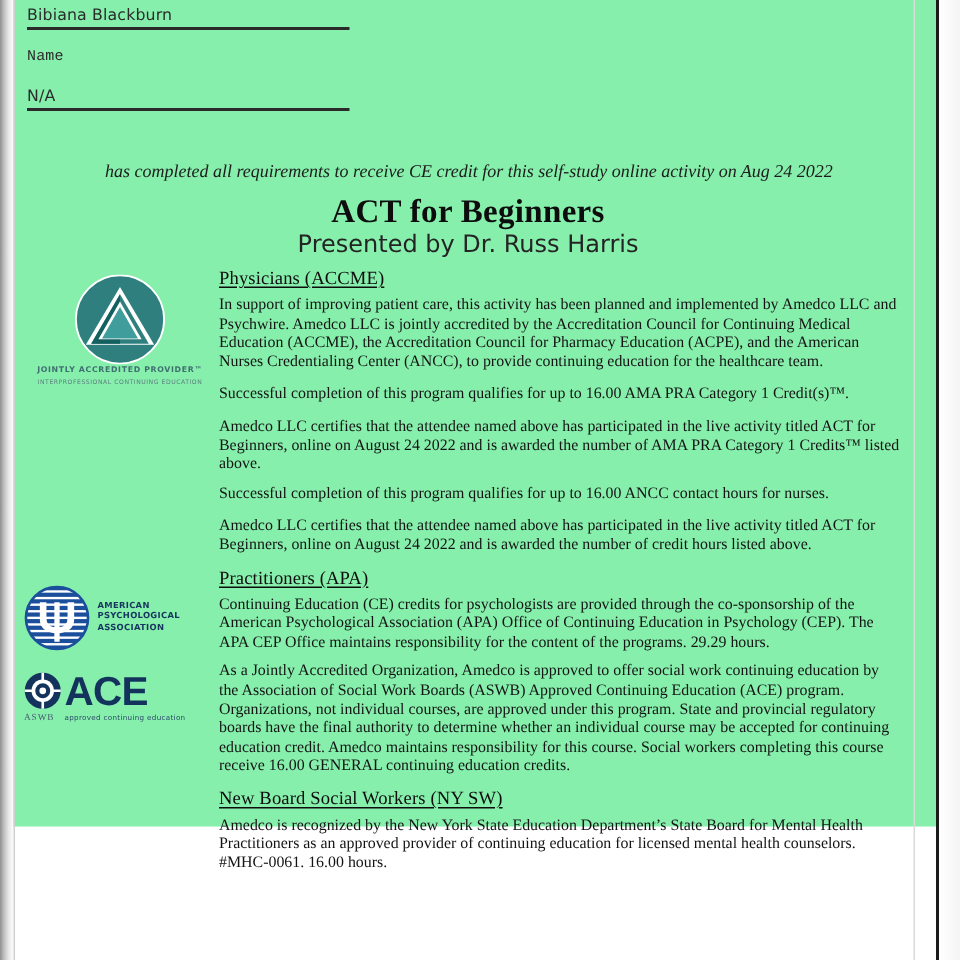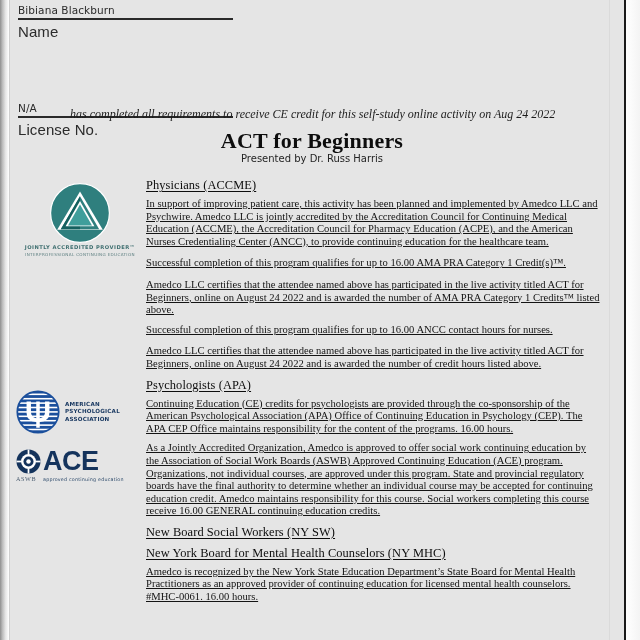--- a/index.html
+++ b/index.html
@@ -12,22 +12,22 @@
     height: 640px;
     overflow: hidden;
     font-family: "Liberation Serif", serif;
     -webkit-font-smoothing: antialiased;
   }
 
   
   #page {
     position: relative;
     width: 640px;
-    height: 640px;
-    background: #e5e5e5;
+    height: 551px;
+    background: #86efac;
     box-sizing: border-box;
   }
   
   .edge-shadow-left {
     position: absolute;
     left: 0; top: 0;
     width: 9px; height: 640px;
     background: linear-gradient(to right, #8f8f8f 0%, #bdbdbd 28%, #e6e6e6 62%, #ffffff 100%);
   }
   
@@ -66,24 +66,24 @@
     letter-spacing: .1px;
     white-space: nowrap;
     padding-bottom: 2px;
   }
   .field-rule {
     height: 1.6px;
     background: #2a2a2a;
     width: 100%;
   }
   .field-label {
-    font-family: Liberation Sans, sans-serif;
-    font-size: 15px;
+    font-family: Liberation Mono, monospace;
+    font-size: 10px;
     color: #2b2b2b;
-    padding-top: 3px;
+    padding-top: 13px;
     letter-spacing: .1px;
   }
 
   
   .statement {
     position: absolute;
     left: 70px;
     top: 107px;
     width: 500px;
     font-family: "Liberation Serif", serif;
@@ -102,21 +102,21 @@
     font-size: 22px;
     color: #0d0d0d;
     letter-spacing: .2px;
   }
   .presenter {
     position: absolute;
     left: 0; top: 153px;
     width: 624px;
     text-align: center;
     font-family: "DejaVu Sans", sans-serif;
-    font-size: 10px;
+    font-size: 16px;
     color: #242424;
   }
 
   
   #accred {
     position: absolute;
     left: 146px;
     top: 178px;
     width: 454px;
   }
@@ -131,21 +131,20 @@
     letter-spacing: .1px;
   }
   .sec-head.tight { margin-top: 6px; }
   .para {
     font-family: "Liberation Serif", serif;
     font-size: 10.6px;
     line-height: 12.6px;
     color: #141414;
     margin: 0 0 9px 0;
     text-align: left;
-    text-decoration: underline;
   }
   .para.last { margin-bottom: 7px; }
 
   
   .logo-wrap { position: absolute; }
 
   
   #logo-jap { left: 24px; top: 183px; width: 112px; }
   #logo-jap .mark { width: 60px; height: 60px; margin: 0 auto; display: block; }
   #logo-jap .cap1 {
@@ -178,21 +177,21 @@
     font-family: "DejaVu Sans", sans-serif;
     font-weight: bold;
     font-size: 5.6px;
     line-height: 7.2px;
     color: #16365f;
     letter-spacing: .2px;
   }
 
   
   #logo-ace { left: 16px; top: 448px; width: 126px; }
-  #logo-ace .row { display: flex; align-items: center; }
+  #logo-ace .row { display: flex; align-items: flex-start; }
   #logo-ace .mark { width: 25px; height: 25px; flex: 0 0 25px; }
   #logo-ace .ace-text {
     font-family: "Liberation Sans", sans-serif;
     font-weight: bold;
     font-size: 27px;
     line-height: 26px;
     color: #14335c;
     letter-spacing: -0.5px;
     margin-left: 2px;
   }
@@ -225,24 +224,23 @@
   <div class="edge-rule-right2"></div>
   <div class="edge-rule-right"></div>
   <div class="edge-shadow-right"></div>
 
   <div class="field-block" style="top:4px;">
     <div class="field-value">Bibiana  Blackburn</div>
     <div class="field-rule"></div>
     <div class="field-label">Name</div>
   </div>
 
-  <div class="field-block" style="top:58px;margin-top:44px;">
+  <div class="field-block" style="top:58px;">
     <div class="field-value">N/A</div>
     <div class="field-rule"></div>
-    <div class="field-label">License No.</div>
   </div>
 
   <div class="statement">has completed all requirements to receive CE credit for this self-study online activity on Aug 24 2022</div>
   <div class="course-title">ACT for Beginners</div>
   <div class="presenter">Presented by Dr. Russ Harris</div>
 
   <div class="logo-wrap" id="logo-jap">
     <svg class="mark" viewBox="0 0 100 100">
       <circle cx="50" cy="50" r="49" fill="#2f7f7e"></circle>
       <path d="M50 14 L88 78 L12 78 Z" fill="#ffffff"></path>
@@ -310,21 +308,20 @@
     </div>
   </div>
 
   <div id="accred">
       <div class="sec-head">Physicians (ACCME)</div>
       <div class="para">In support of improving patient care, this activity has been planned and implemented by Amedco LLC and Psychwire.  Amedco LLC is jointly accredited by the Accreditation Council for Continuing Medical Education (ACCME), the Accreditation Council for Pharmacy Education (ACPE), and the American Nurses Credentialing Center (ANCC), to provide continuing education for the healthcare team.</div>
       <div class="para">Successful completion of this program qualifies for up to 16.00 AMA PRA Category 1 Credit(s)™.</div>
       <div class="para last">Amedco LLC certifies that the attendee named above has participated in the live activity titled ACT for Beginners, online on August 24 2022 and is awarded the number of AMA PRA Category 1 Credits™ listed above.</div>
       <div class="para">Successful completion of this program qualifies for up to 16.00 ANCC contact hours for nurses.</div>
       <div class="para last">Amedco LLC certifies that the attendee named above has participated in the live activity titled ACT for Beginners, online on August 24 2022 and is awarded the number of credit hours listed above.</div>
-      <div class="sec-head tight">Psychologists (APA)</div>
-      <div class="para last">Continuing Education (CE) credits for psychologists are provided through the co-sponsorship of the American Psychological Association (APA) Office of Continuing Education in Psychology (CEP). The APA CEP Office maintains responsibility for the content of the programs. 16.00 hours.</div>
+      <div class="sec-head tight">Practitioners (APA)</div>
+      <div class="para last">Continuing Education (CE) credits for psychologists are provided through the co-sponsorship of the American Psychological Association (APA) Office of Continuing Education in Psychology (CEP). The APA CEP Office maintains responsibility for the content of the programs. 29.29 hours.</div>
       <div class="para last">As a Jointly Accredited Organization, Amedco is approved to offer social work continuing education by the Association of Social Work Boards (ASWB) Approved Continuing Education (ACE) program. Organizations, not individual courses, are approved under this program. State and provincial regulatory boards have the final authority to determine whether an individual course may be accepted for continuing education credit. Amedco maintains responsibility for this course. Social workers completing this course receive 16.00 GENERAL continuing education credits.</div>
       <div class="sec-head tight">New Board Social Workers (NY SW)</div>
-      <div class="sec-head tight">New York Board for Mental Health Counselors (NY MHC)</div>
       <div class="para last">Amedco is recognized by the New York State Education Department’s State Board for Mental Health Practitioners as an approved provider of continuing education for licensed mental health counselors. #MHC-0061. 16.00 hours.</div>
     </div>
 
 </div>
 
 </body></html>

